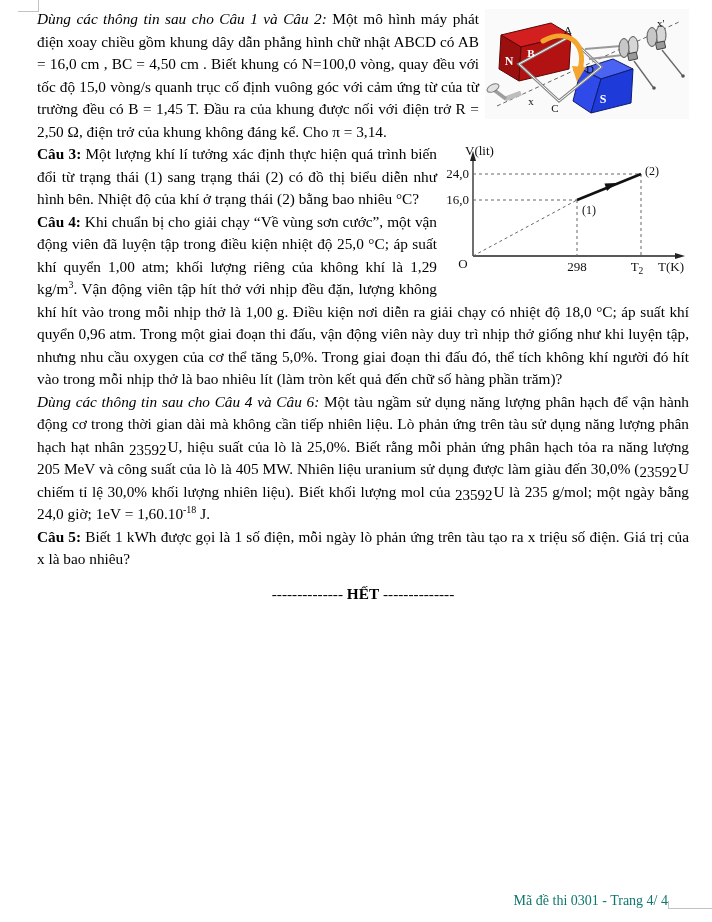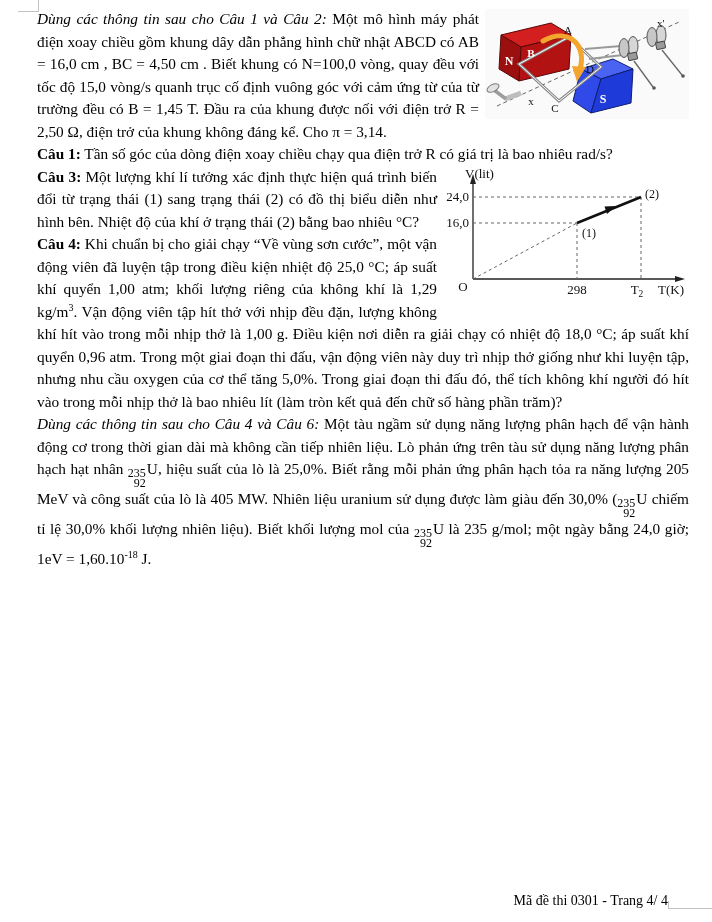--- a/index.html
+++ b/index.html
@@ -4,26 +4,26 @@
 <style>
   html,body{margin:0;padding:0;background:#ffffff;}
   .page{position:relative;width:712px;height:922px;background:#ffffff;overflow:hidden;
         font-family:"Liberation Serif","DejaVu Serif",serif;font-size:15.3px;color:#000;}
   .content{position:absolute;left:37px;top:8px;width:652px;}
   p.para{margin:0;text-align:justify;line-height:22.5px;}
   .b{font-weight:bold;}
   .bi{font-weight:normal;font-style:italic;}
   sup{font-size:10px;line-height:0;}
   .nuc{white-space:nowrap;}
-  .nuc-stack{display:inline-flex;flex-direction:column;font-size:12px;line-height:9.5px;
+  .nuc-stack{display:inline-flex;font-size:15px;line-height:9.5px;
              vertical-align:-3px;margin-right:1px;text-align:right;}
   .fig-gen{float:right;width:204px;height:110px;margin:1px 0 2px 6px;}
   .fig-graph{float:right;width:246px;height:130px;margin:1px 0 5px 6px;}
   .het{margin:12px 0 0 0;text-align:center;line-height:22.5px;}
-  .footer{position:absolute;top:893px;right:44px;color:#000000;font-size:14px;}
+  .footer{position:absolute;top:893px;right:44px;color:#0f766e;font-size:14px;}
   .mark-tl{position:absolute;left:18px;top:0;width:20px;height:11px;
            border-right:1px solid #c3c3c3;border-bottom:1px solid #c3c3c3;}
   .mark-br{position:absolute;left:668px;top:901px;width:43px;height:7px;
            border-left:1px solid #c3c3c3;border-bottom:1px solid #c3c3c3;}
   svg text{font-family:"Liberation Serif","DejaVu Serif",serif;}
 </style>
 </head>
 <body>
 
 <div class="page">
@@ -84,23 +84,20 @@
         <text x="118" y="94" font-size="12" font-weight="bold" fill="#ffffff" text-anchor="middle">S</text>
         <text x="83" y="25" font-size="11" fill="#111" text-anchor="middle">A</text>
         <text x="70" y="103" font-size="11" fill="#111" text-anchor="middle">C</text>
         <text x="105" y="64" font-size="11" fill="#111" text-anchor="middle">D</text>
         <text x="46" y="96" font-size="11" fill="#111" text-anchor="middle">x</text>
         <text x="172" y="18" font-size="11" fill="#111" text-anchor="start">x'</text>
       </svg>
       <span class="bi">Dùng các thông tin sau cho Câu 1 và Câu 2:</span><span> Một mô hình máy phát điện xoay chiều gồm khung dây dẫn phẳng hình chữ nhật ABCD có AB = 16,0 cm , BC = 4,50 cm . Biết khung có N=100,0 vòng, quay đều với tốc độ 15,0 vòng/s quanh trục cố định vuông góc với cảm ứng từ của từ trường đều có B = 1,45 T. Đầu ra của khung được nối với điện trở R = 2,50 Ω, điện trở của khung không đáng kể. Cho π = 3,14.</span>
     </p>
 
-    <p class="para">
-      <span class="b">Câu 1:</span><span> Tần số góc của dòng điện xoay chiều chạy qua điện trở R có giá trị là bao nhiêu rad/s?</span>
-    </p>
 
 
     <p class="para">
       <svg class="fig-graph" viewBox="0 0 246 130" aria-hidden="true">
 
         <line x1="30" y1="112" x2="30" y2="14" stroke="#222" stroke-width="1.3"></line>
         <polygon points="27,17 30,7 33,17" fill="#222"></polygon>
         <line x1="30" y1="112" x2="234" y2="112" stroke="#222" stroke-width="1.3"></line>
         <polygon points="232,109 242,112 232,115" fill="#222"></polygon>
 
@@ -138,20 +135,28 @@
             <span>92</span>
           </span><span>U</span></span><span>,  hiệu suất của lò là 25,0%. Biết rằng mỗi phản ứng phân hạch tỏa ra năng lượng 205 MeV và công suất của lò là 405 MW. Nhiên liệu uranium sử dụng được làm giàu đến 30,0% (</span><span class="nuc"><span class="nuc-stack">
             <span>235</span>
             <span>92</span>
           </span><span>U</span></span><span> chiếm tỉ lệ 30,0% khối lượng nhiên liệu). Biết khối lượng mol của </span><span class="nuc"><span class="nuc-stack">
             <span>235</span>
             <span>92</span>
           </span><span>U</span></span><span> là 235 g/mol; một ngày bằng 24,0 giờ; 1eV = 1,60.10</span><sup>-18</sup><span> J.</span>
     </p>
 
+    <p class="para">
+      <span class="b">Câu 5:</span><span> Biết 1 kWh được gọi là 1 số điện, mỗi ngày lò phản ứng trên tàu tạo ra x triệu số điện. Giá trị của x là bao nhiêu?</span>
+    </p>
 
 
+    <p class="het">
+      <span>--------------</span>
+      <span class="b">HẾT</span>
+      <span>--------------</span>
+    </p>
 
   </div>
 
   <div class="footer">Mã đề thi 0301 - Trang 4/ 4</div>
   <div class="mark-br"></div>
 </div>
 
 </body></html>

